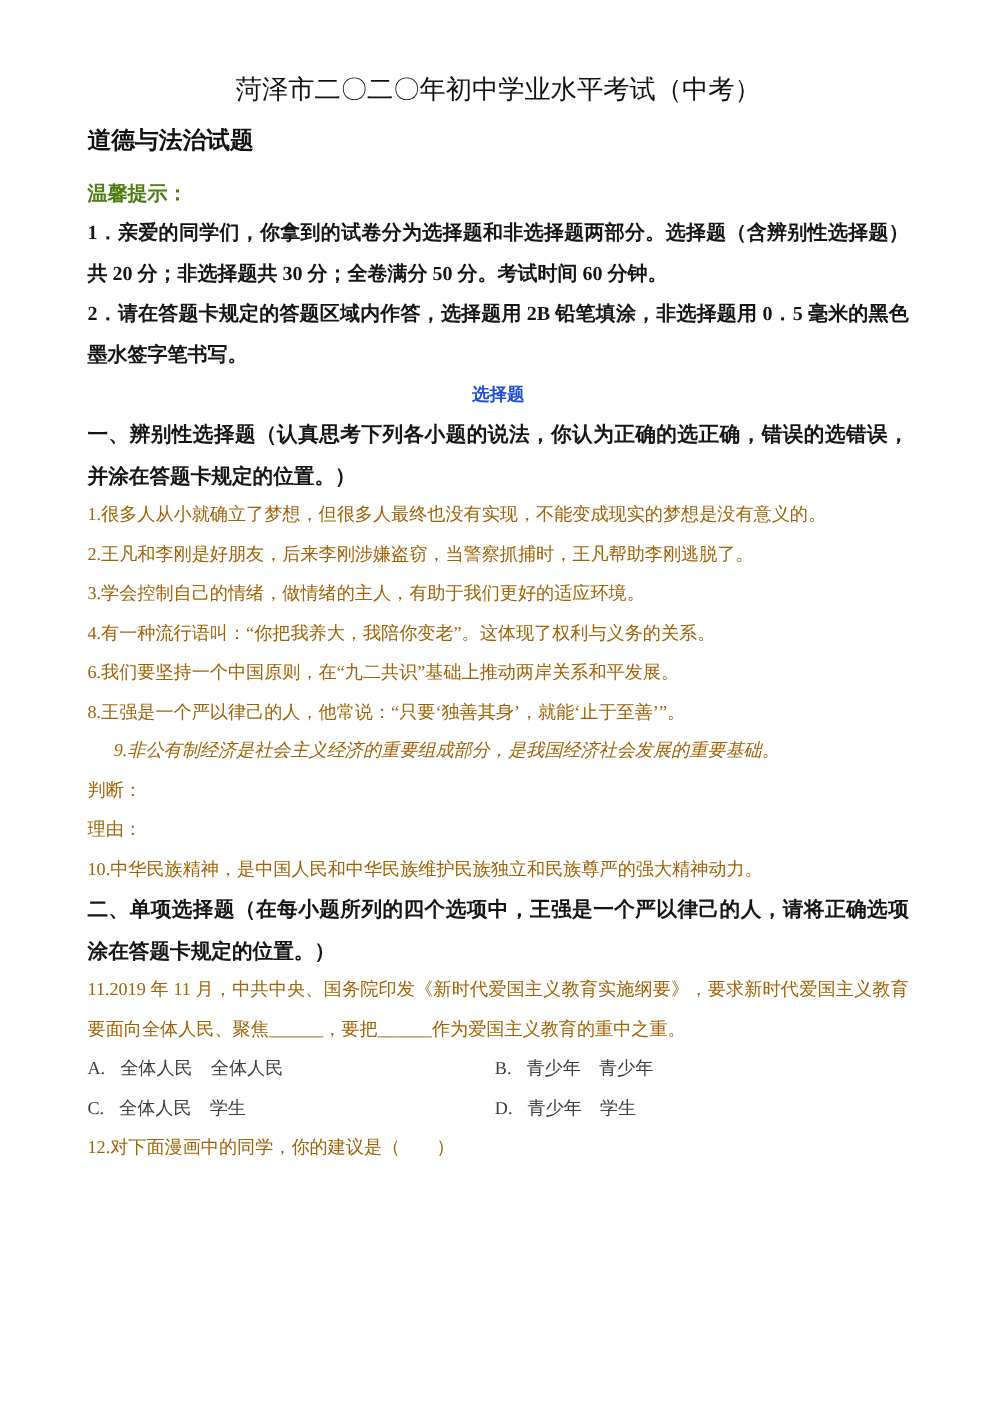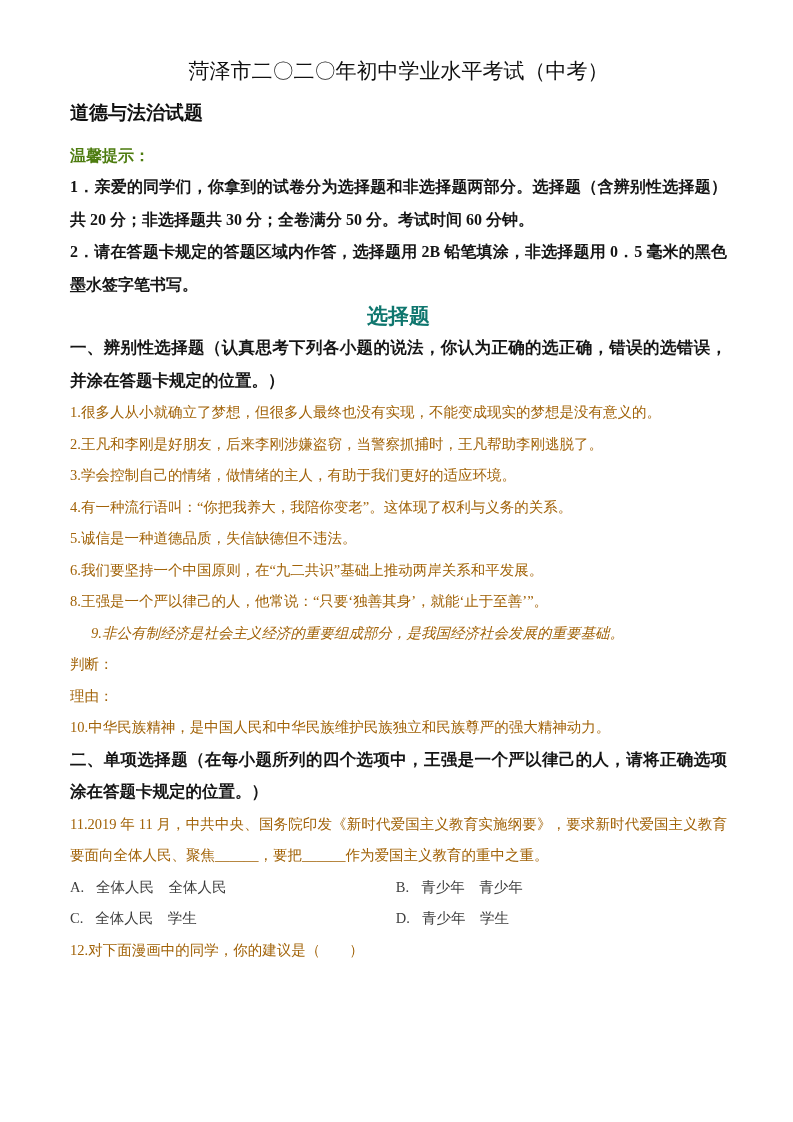--- a/index.html
+++ b/index.html
@@ -43,25 +43,25 @@
   }
   .notice-p {
     font-size: 16px;
     line-height: 32.5px;
     font-weight: bold;
     color: #151515;
     text-align: justify;
     margin: 0;
   }
   .center-heading {
-    font-size: 21px;
+    font-size: 14px;
     line-height: 31px;
     font-weight: bold;
     text-align: center;
-    color: #0f766e;
+    color: #1d4ed8;
     margin: 0;
   }
   .sec-heading {
     font-size: 16.5px;
     line-height: 32.5px;
     font-weight: bold;
     color: #151515;
     text-align: justify;
     margin: 0;
   }
@@ -109,21 +109,20 @@
   <p class="notice-p">2．请在答题卡规定的答题区域内作答，选择题用 2B 铅笔填涂，非选择题用 0．5 毫米的黑色墨水签字笔书写。</p>
 
   <h3 class="center-heading">选择题</h3>
 
   <p class="sec-heading">一、辨别性选择题（认真思考下列各小题的说法，你认为正确的选正确，错误的选错误，并涂在答题卡规定的位置。）</p>
 
   <p class="item">1.很多人从小就确立了梦想，但很多人最终也没有实现，不能变成现实的梦想是没有意义的。</p>
   <p class="item">2.王凡和李刚是好朋友，后来李刚涉嫌盗窃，当警察抓捕时，王凡帮助李刚逃脱了。</p>
   <p class="item">3.学会控制自己的情绪，做情绪的主人，有助于我们更好的适应环境。</p>
   <p class="item">4.有一种流行语叫：“你把我养大，我陪你变老”。这体现了权利与义务的关系。</p>
-  <p class="item">5.诚信是一种道德品质，失信缺德但不违法。</p>
   <p class="item">6.我们要坚持一个中国原则，在“九二共识”基础上推动两岸关系和平发展。</p>
   <p class="item">8.王强是一个严以律己的人，他常说：“只要‘独善其身’，就能‘止于至善’”。</p>
   <p class="item kaiti">9.非公有制经济是社会主义经济的重要组成部分，是我国经济社会发展的重要基础。</p>
   <p class="item">判断：</p>
   <p class="item">理由：</p>
   <p class="item">10.中华民族精神，是中国人民和中华民族维护民族独立和民族尊严的强大精神动力。</p>
 
   <p class="sec-heading">二、单项选择题（在每小题所列的四个选项中，王强是一个严以律己的人，请将正确选项涂在答题卡规定的位置。）</p>
 
   <p class="item just">11.2019 年 11 月，中共中央、国务院印发《新时代爱国主义教育实施纲要》，要求新时代爱国主义教育要面向全体人民、聚焦______，要把______作为爱国主义教育的重中之重。</p>

